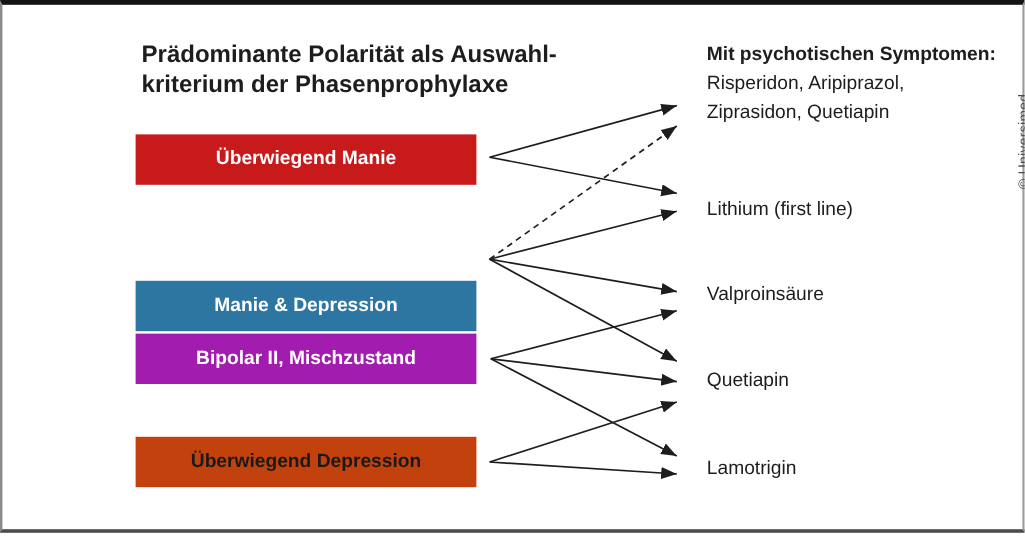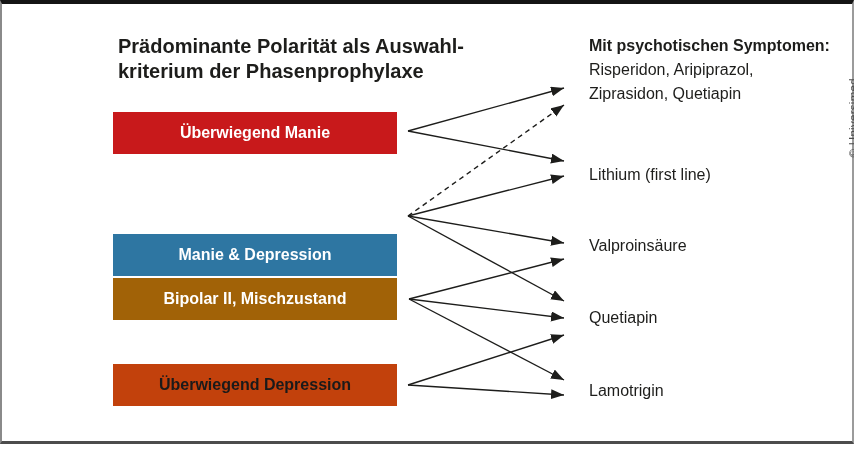--- a/index.html
+++ b/index.html
@@ -100,21 +100,21 @@
     <div>Prädominante Polarität als Auswahl-</div>
     <div>kriterium der Phasenprophylaxe</div>
   </div>
 
   <div class="polarity-box" id="box-0" style="background: rgb(200, 25, 27); color: rgb(255, 255, 255);">
     <span>Überwiegend Manie</span>
   </div>
   <div class="polarity-box" id="box-1" style="background: rgb(46, 118, 162); color: rgb(255, 255, 255);">
     <span>Manie &amp; Depression</span>
   </div>
-  <div class="polarity-box" id="box-2" style="background: #a16207; color: rgb(255, 255, 255);">
+  <div class="polarity-box" id="box-2" style="background: #a21caf; color: rgb(255, 255, 255);">
     <span>Bipolar II, Mischzustand</span>
   </div>
   <div class="polarity-box" id="box-3" style="background: #c2410c; color: rgb(26, 26, 26);">
     <span>Überwiegend Depression</span>
   </div>
 
   <svg class="arrows-layer" viewBox="0 0 854 450" xmlns="http://www.w3.org/2000/svg">
     <defs>
       <marker id="arrowhead" markerUnits="userSpaceOnUse" markerWidth="15" markerHeight="11" refX="13" refY="5" orient="auto">
         <path d="M0,0 L13,5 L0,10 Z" fill="#1d1d1b"></path>

